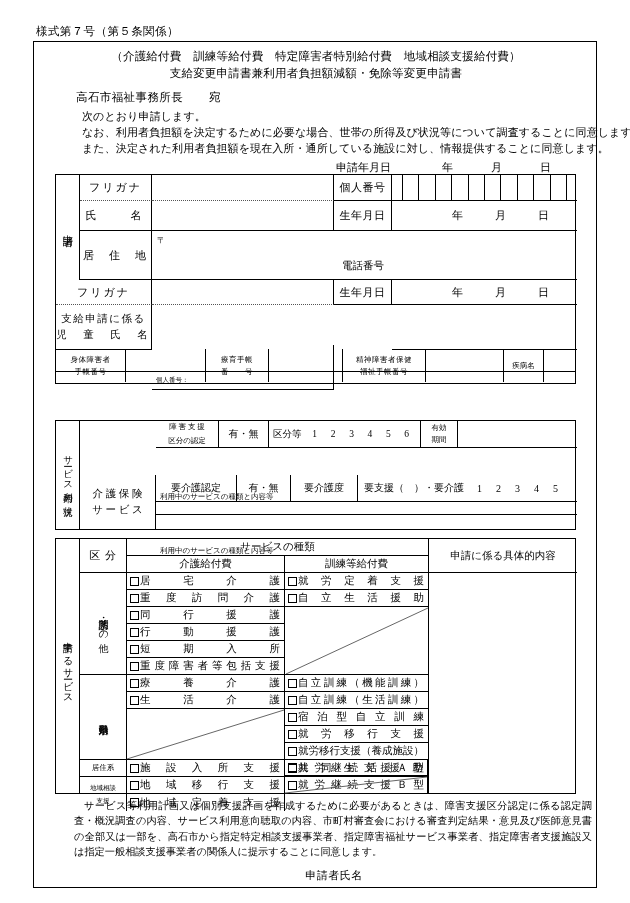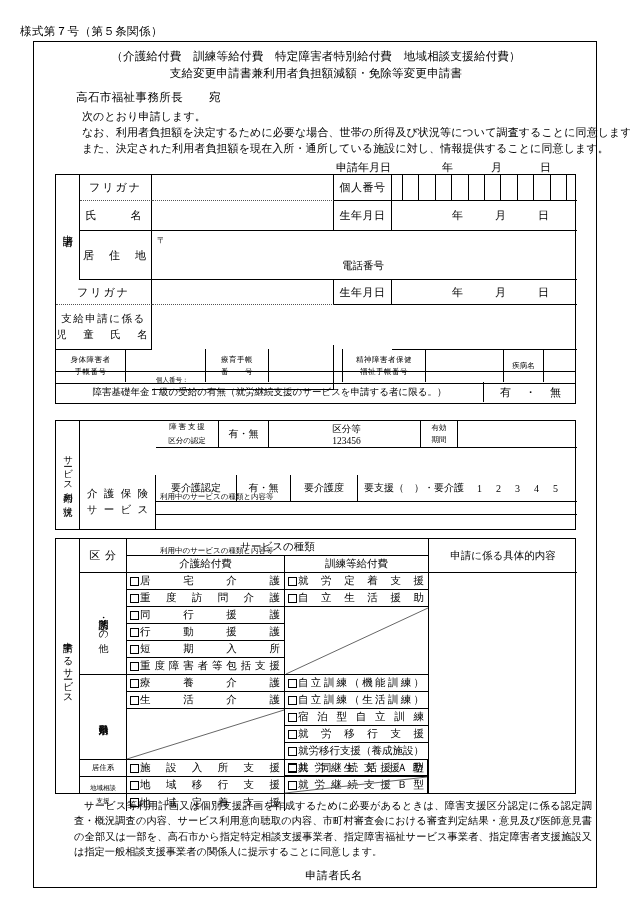--- a/index.html
+++ b/index.html
@@ -16,21 +16,21 @@
     -webkit-font-smoothing: none;
   }
   .page {
     position: relative;
     width: 630px;
     height: 903px;
     box-sizing: border-box;
   }
   .formcode {
     position: absolute;
-    left: 20px;
+    left: 36px;
     top: 24px;
     font-size: 11.5px;
     letter-spacing: 0.4px;
     white-space: nowrap;
   }
   .outer {
     position: absolute;
     left: 33px;
     top: 41px;
     width: 564px;
@@ -305,64 +305,54 @@
       <div class="cell br" style="left:213px; top:0; width:74px; height:33px;"></div>
       <div class="cell br twoline xsmall sp1" style="left:287px; top:0; width:83px; height:33px;">
         <span>精神障害者保健</span>
         <span>福祉手帳番号</span>
       </div>
       <div class="cell br" style="left:370px; top:0; width:78px; height:33px;"></div>
       <div class="cell br xsmall" style="left:448px; top:0; width:40px; height:33px;">疾病名</div>
       <div class="cell" style="left:488px; top:0; width:33px; height:33px;"></div>
     </div>
 
-    <div class="blk" style="left:21px; top:340px; width:521px; height:22px; border-top:none;">
-      <div class="cell br" style="left:0; top:0; width:428px; height:20px; font-size:9.5px;">障害基礎年金１級の受給の有無（就労継続支援のサービスを申請する者に限る。）</div>
-      <div class="cell" style="left:428px; top:0; width:93px; height:20px; padding:0;">
-        <div class="spread" style="padding:0 16px;">
-          <span>有</span>
-          <span>・</span>
-          <span>無</span>
-        </div>
-      </div>
-    </div>
 
     <div class="blk" style="left:21px; top:378px; width:521px; height:110px;">
       <div class="cell br" style="left:0; top:0; width:24px; height:108px;">
         <span class="vert" style="font-size:9.5px;">サービス利用の状況</span>
       </div>
 
       <div class="cell br bb twoline xsmall" style="left:100px; top:0; width:63px; height:27px;justify-content:space-between;">
         <span>障 害 支 援</span>
         <span>区分の認定</span>
       </div>
       <div class="cell br bb" style="left:163px; top:0; width:50px; height:27px; font-size:10px;">有・無</div>
       <div class="cell br bb" style="left:213px; top:0; width:152px; height:27px; padding:0;">
-        <div style="display:flex; align-items:center; width:100%; padding-left:4px; box-sizing:border-box; font-size:9.5px;flex-direction:column;">
+        <div style="display:flex; align-items:center; width:100%; padding-left:4px; box-sizing:border-box; font-size:9.5px;">
           <span>区分等</span>
           <span style="display:flex; justify-content:space-around; flex:1; padding:0 4px;">
             <span>1</span>
             <span>2</span>
             <span>3</span>
             <span>4</span>
             <span>5</span>
             <span>6</span>
           </span>
         </div>
       </div>
       <div class="cell br bb twoline xsmall" style="left:365px; top:0; width:37px; height:27px;">
         <span>有効</span>
         <span>期間</span>
       </div>
       <div class="cell bb" style="left:402px; top:0; width:119px; height:27px;"></div>
       <div class="cell bb left" style="left:100px; top:27px; width:421px; height:27px; align-items:flex-start; padding-top:4px;">
         <span class="xsmall">利用中のサービスの種類と内容等</span>
       </div>
 
-      <div class="cell br" style="left:24px; top:54px; width:76px; height:54px; flex-direction:column; line-height:16px;font-family:Liberation Mono, monospace;">
+      <div class="cell br" style="left:24px; top:54px; width:76px; height:54px; flex-direction:column; line-height:16px;">
         <span style="font-size:10.5px;">介 護 保 険</span>
         <span style="font-size:10.5px;">サ ー ビ ス</span>
       </div>
       <div class="cell br bb" style="left:100px; top:54px; width:81px; height:27px; font-size:10px;">要介護認定</div>
       <div class="cell br bb" style="left:181px; top:54px; width:54px; height:27px; font-size:10px;">有・無</div>
       <div class="cell br bb" style="left:235px; top:54px; width:67px; height:27px; font-size:10px;">要介護度</div>
       <div class="cell bb" style="left:302px; top:54px; width:219px; height:27px; padding:0;">
         <div style="display:flex; align-items:center; width:100%; padding-left:6px; box-sizing:border-box; font-size:10px;">
           <span>要支援（　）・要介護</span>
           <span style="display:flex; justify-content:space-around; flex:1; padding:0 12px 0 6px;">

